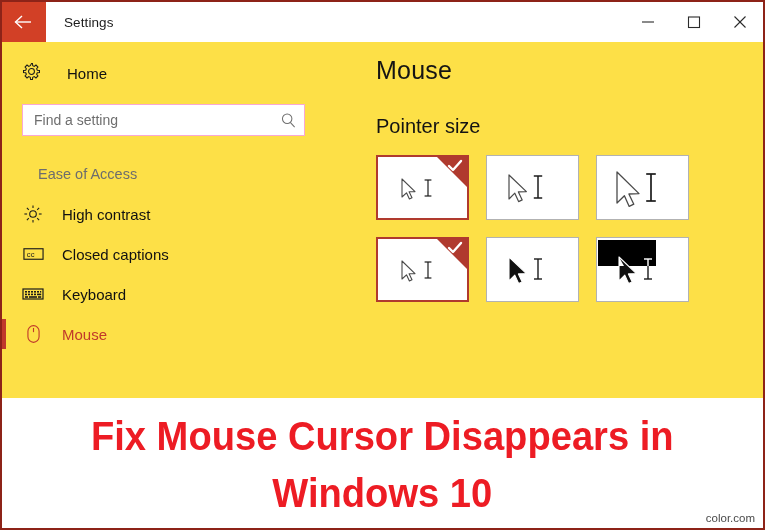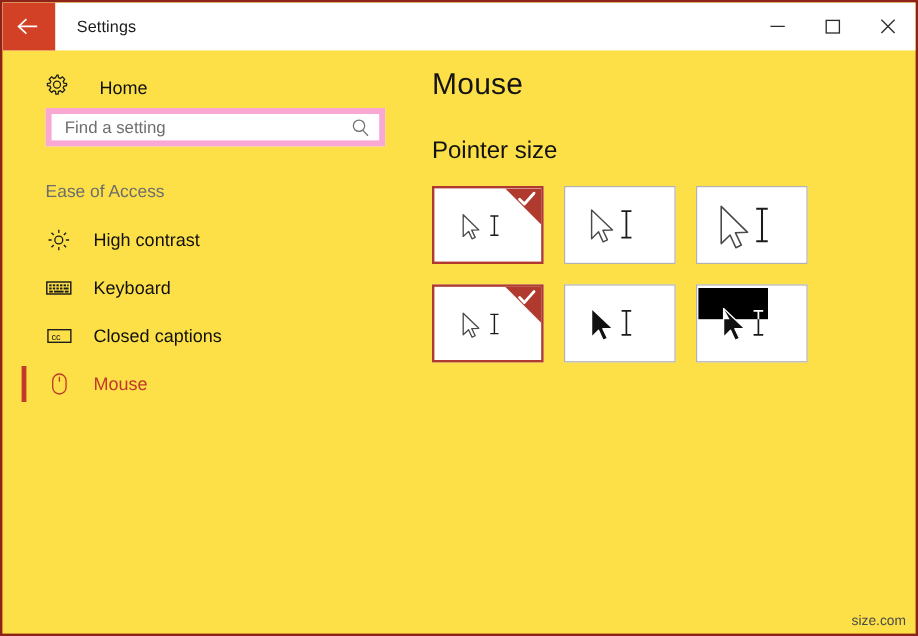--- a/index.html
+++ b/index.html
@@ -59,24 +59,25 @@
     align-items: center;
     justify-content: center;
     cursor: pointer;
     color: #2b2b2b;
   }
   .wincontrol svg { display: block; }
 
   
   #body-area {
     position: absolute;
-    left: 16px; top: 40px;
+    left: 0; top: 40px;
     width: 617px;
     height: 355px;
     display: flex;
+    gap: 32px;
   }
 
   #sidebar {
     width: 330px;
     flex: 0 0 330px;
     position: relative;
     padding-top: 14px;
   }
 
   #home-row {
@@ -86,24 +87,24 @@
     padding-left: 20px;
     cursor: pointer;
   }
   #home-row .label {
     margin-left: 26px;
     font-size: 15px;
     color: #111111;
   }
 
   #search-wrap {
-    margin: 0 0 0 20px;
+    margin: 14px 0 0 20px;
     width: 283px;
     height: 32px;
-    border: 5px solid #f9a8d4;
+    border: 1px solid #f9a8d4;
     display: flex;
     align-items: center;
     background: #ffffff;
     justify-content: flex-end;
   }
   #search-input {
     flex: 1 1 auto;
     border: none;
     outline: none;
     height: 30px;
@@ -117,21 +118,21 @@
   #search-icon-btn {
     width: 32px;
     height: 30px;
     display: flex;
     align-items: center;
     justify-content: center;
     cursor: pointer;
   }
 
   #group-header {
-    margin: 30px 0 0 20px;
+    margin: 30px 0 0 36px;
     font-size: 14.5px;
     color: #6d6d6d;
   }
 
   #nav-list { margin-top: 12px; }
 
   .nav-item {
     position: relative;
     display: flex;
     align-items: center;
@@ -333,20 +334,30 @@
                 <line x1="16.1" y1="3.9" x2="14.2" y2="5.8"></line>
                 <line x1="5.8" y1="14.2" x2="3.9" y2="16.1"></line>
               </g>
             </svg>
           </span>
           <span class="nav-label">High contrast</span>
         </div>
 
         <div class="nav-item">
           <span class="nav-icon">
+            <svg width="21" height="16" viewBox="0 0 22 16">
+              <rect x="1" y="2.5" width="20" height="11" fill="none" stroke="#1b1b1b" stroke-width="1.2"></rect>
+              <text x="4" y="11.4" font-size="8" font-family="Liberation Sans, sans-serif" fill="#1b1b1b">cc</text>
+            </svg>
+          </span>
+          <span class="nav-label">Closed captions</span>
+        </div>
+
+        <div class="nav-item">
+          <span class="nav-icon">
             <svg width="22" height="14" viewBox="0 0 22 14">
               <rect x="1" y="2" width="20" height="10" fill="none" stroke="#1b1b1b" stroke-width="1.2"></rect>
               <g fill="#1b1b1b">
                 <rect x="3" y="4" width="2" height="1.6"></rect>
                   <rect x="6" y="4" width="2" height="1.6"></rect>
                 <rect x="9" y="4" width="2" height="1.6"></rect>
                   <rect x="12" y="4" width="2" height="1.6"></rect>
                 <rect x="15" y="4" width="2" height="1.6"></rect>
                   <rect x="18" y="4" width="1.2" height="1.6"></rect>
                 <rect x="3" y="6.6" width="2" height="1.6"></rect>
@@ -356,30 +367,20 @@
                 <rect x="15" y="6.6" width="4.2" height="1.6"></rect>
                 <rect x="3" y="9.2" width="3" height="1.6"></rect>
                   <rect x="7" y="9.2" width="8" height="1.6"></rect>
                 <rect x="16" y="9.2" width="3.2" height="1.6"></rect>
               </g>
             </svg>
           </span>
           <span class="nav-label">Keyboard</span>
         </div>
 
-        <div class="nav-item">
-          <span class="nav-icon">
-            <svg width="21" height="16" viewBox="0 0 22 16">
-              <rect x="1" y="2.5" width="20" height="11" fill="none" stroke="#1b1b1b" stroke-width="1.2"></rect>
-              <text x="4" y="11.4" font-size="8" font-family="Liberation Sans, sans-serif" fill="#1b1b1b">cc</text>
-            </svg>
-          </span>
-          <span class="nav-label">Closed captions</span>
-        </div>
-
         <div class="nav-item selected">
           <span class="nav-icon">
             <svg width="13" height="20" viewBox="0 0 14 20">
               <rect x="1" y="1" width="12" height="18" rx="6" ry="6" fill="none" stroke="#c0392b" stroke-width="1.2"></rect>
               <line x1="7" y1="3.5" x2="7" y2="8" stroke="#c0392b" stroke-width="1.2"></line>
             </svg>
           </span>
           <span class="nav-label">Mouse</span>
         </div>
 
@@ -489,16 +490,20 @@
               </g>
             </svg>
           </div>
         </div>
 
       </div>
 
     </div>
   </div>
 
-
-  <div id="watermark">size.com</div>
+  <div id="caption">
+    <div id="caption-line-1">Fix Mouse Cursor Disappears in</div>
+    <div id="caption-line-2">Windows 10</div>
+  </div>
+
+  <div id="watermark">color.com</div>
 
 </div>
 
 </body></html>

